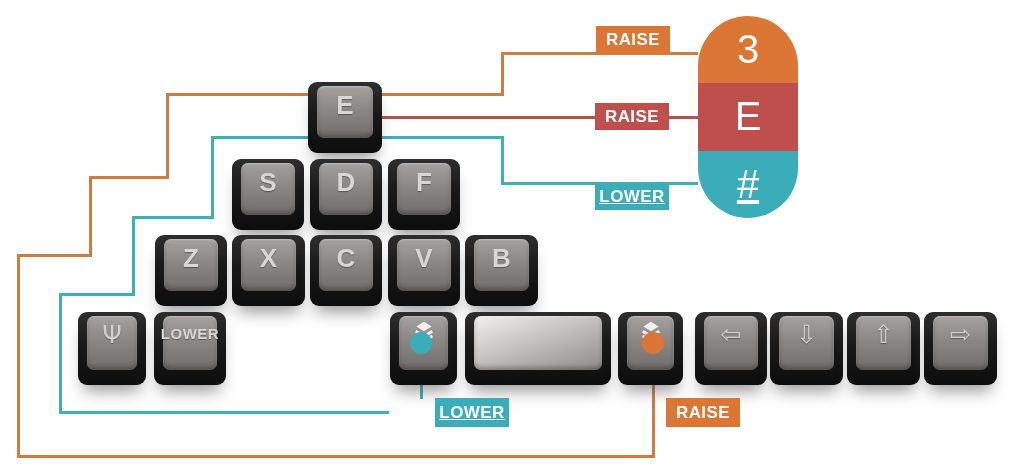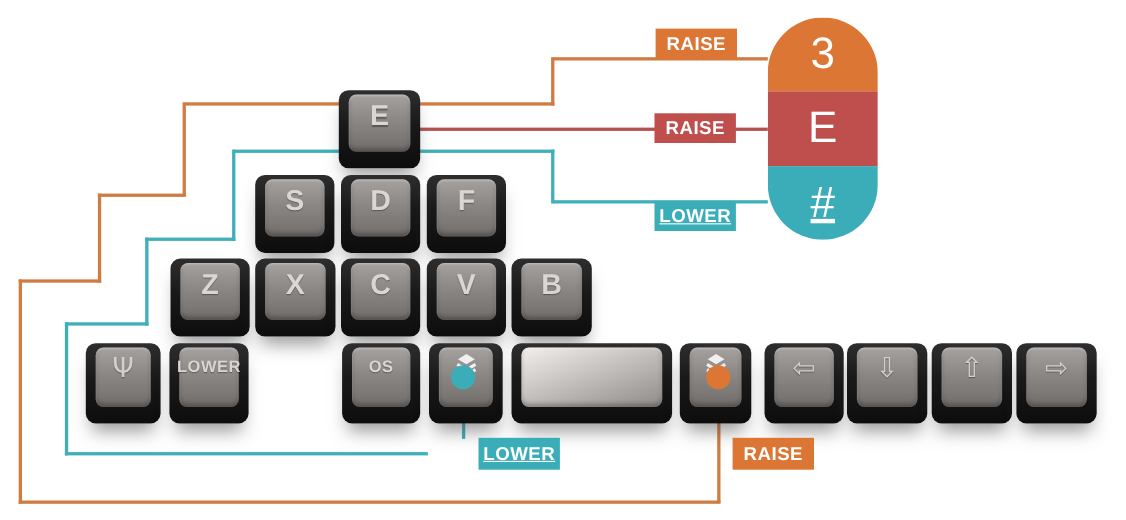--- a/index.html
+++ b/index.html
@@ -122,23 +122,20 @@
   <div class="key" style="left:465px;top:235px;width:73px;height:71px;">
     <div class="cap big">B</div>
   </div>
 
   <div class="key" style="left:78px;top:312px;width:68px;height:73px;">
     <div class="cap sym">Ψ</div>
   </div>
   <div class="key" style="left:154px;top:312px;width:72px;height:73px;">
     <div class="cap mod">LOWER</div>
   </div>
-  <div class="key" style="left:311px;top:312px;width:71px;height:73px;">
-    <div class="cap mod">OS</div>
-  </div>
   <div class="key" style="left:390px;top:312px;width:67px;height:73px;">
     <div class="cap iconcap">
       <svg class="layers-svg" viewBox="0 0 24 22">
         <path d="M12 1.5 L18.5 5.5 L12 9.5 L5.5 5.5 Z" fill="#f2f0ee" stroke="none"></path>
         <path d="M5 9.5 L12 13.8 L19 9.5" fill="none" stroke="#f2f0ee" stroke-width="2.4"></path>
         <path d="M5 13.5 L12 17.8 L19 13.5" fill="none" stroke="#f2f0ee" stroke-width="2.4"></path>
       </svg>
     </div>
   </div>
   <div class="key space" style="left:465px;top:312px;width:146px;height:73px;">

